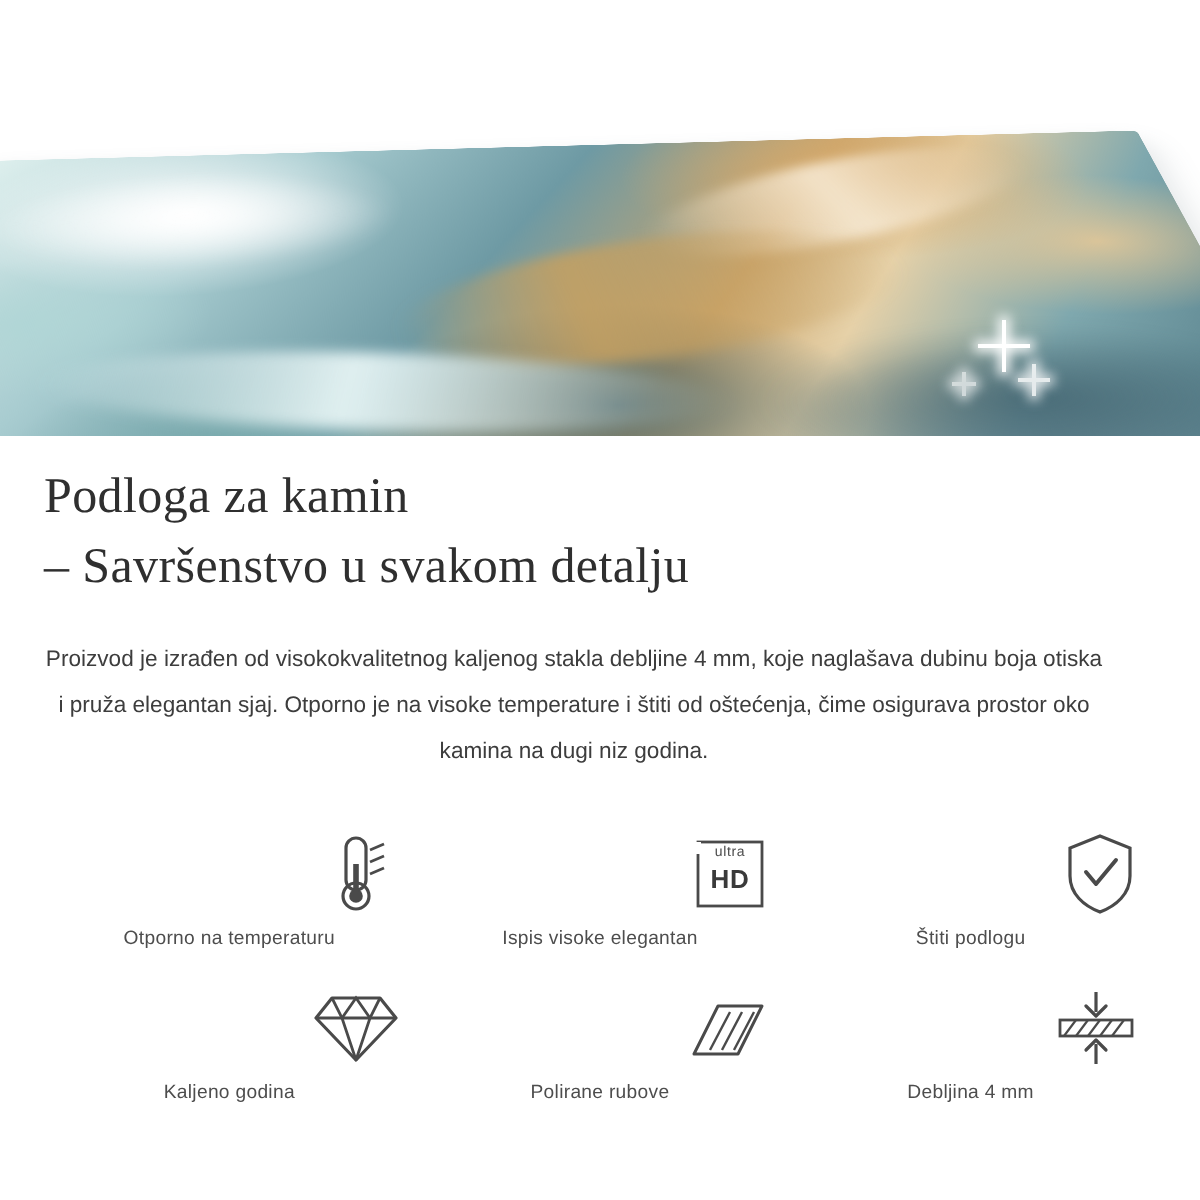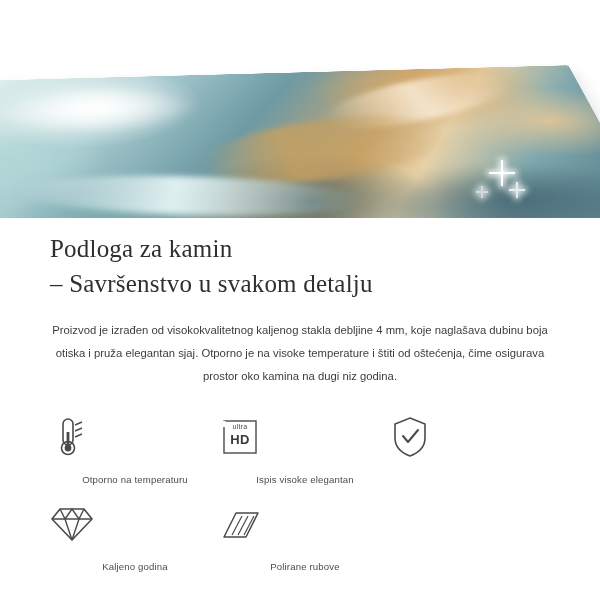--- a/index.html
+++ b/index.html
@@ -108,21 +108,21 @@
     top: 50%; left: 0;
     height: 2px; width: 100%;
     margin-top: -1px;
   }
   .sparkle.k1 { left: 489px; top: 160px; width: 26px; height: 26px; }
   .sparkle.k2 { left: 509px; top: 182px; width: 16px; height: 16px; opacity: 0.85; }
   .sparkle.k3 { left: 476px; top: 186px; width: 12px; height: 12px; opacity: 0.7; }
 
   
   .content {
-    padding: 0 50px;
+    padding: 0 22px;
     box-sizing: border-box;
   }
 
   .headline {
     margin: 14px 0 0 0;
     font-family: "Liberation Serif", serif;
     font-size: 25px;
     line-height: 1.38;
     font-weight: 400;
     color: #2f2f2f;
@@ -152,26 +152,26 @@
 
   .feature {
     width: 170px;
     text-align: center;
   }
 
   .feature-icon {
     height: 46px;
     display: flex;
     align-items: center;
-    justify-content: flex-start;
+    justify-content: flex-end;
     color: #4a4a4a;
   }
 
   .feature-label {
-    margin-top: 14px;
+    margin-top: 4px;
     font-size: 9.6px;
     color: #4d4d4d;
     letter-spacing: 0.15px;
   }
 
   svg { display: block; }
 </style>
 </head>
 <body>
 
@@ -230,20 +230,21 @@
         <div class="feature-label">Ispis visoke elegantan</div>
       </div>
 
       <div class="feature">
         <div class="feature-icon">
           <svg width="40" height="44" viewBox="0 0 40 44">
             <path d="M20 3 L35 9 V23 C35 32 28 38 20 41 C12 38 5 32 5 23 V9 Z" fill="none" stroke="#4a4a4a" stroke-width="1.6"></path>
             <path d="M13 21 L18 27 L28 15" fill="none" stroke="#4a4a4a" stroke-width="2" stroke-linecap="round" stroke-linejoin="round"></path>
           </svg>
         </div>
+        <div class="feature-label">Štiti podlogu</div>
       </div>
 
       <div class="feature">
         <div class="feature-icon">
           <svg width="44" height="38" viewBox="0 0 44 38">
             <path d="M10 4 H34 L42 14 L22 35 L2 14 Z" fill="none" stroke="#4a4a4a" stroke-width="1.6" stroke-linejoin="round"></path>
             <path d="M2 14 H42" fill="none" stroke="#4a4a4a" stroke-width="1.4"></path>
             <path d="M10 4 L15 14 L22 35" fill="none" stroke="#4a4a4a" stroke-width="1.4"></path>
             <path d="M34 4 L29 14 L22 35" fill="none" stroke="#4a4a4a" stroke-width="1.4"></path>
             <path d="M15 14 L22 4 L29 14" fill="none" stroke="#4a4a4a" stroke-width="1.4"></path>
@@ -257,16 +258,33 @@
           <svg width="42" height="34" viewBox="0 0 42 34">
             <path d="M4 30 L16 6 H38 L26 30 Z" fill="none" stroke="#4a4a4a" stroke-width="1.5" stroke-linejoin="round"></path>
             <line x1="12" y1="28" x2="22" y2="9" stroke="#4a4a4a" stroke-width="1.2"></line>
             <line x1="18" y1="28" x2="28" y2="9" stroke="#4a4a4a" stroke-width="1.2"></line>
             <line x1="24" y1="28" x2="34" y2="9" stroke="#4a4a4a" stroke-width="1.2"></line>
           </svg>
         </div>
         <div class="feature-label">Polirane rubove</div>
       </div>
 
+      <div class="feature">
+        <div class="feature-icon">
+          <svg width="44" height="40" viewBox="0 0 44 40">
+            <line x1="22" y1="2" x2="22" y2="12" stroke="#4a4a4a" stroke-width="1.6"></line>
+            <path d="M17 9 L22 14 L27 9" fill="none" stroke="#4a4a4a" stroke-width="1.6" stroke-linecap="round" stroke-linejoin="round"></path>
+            <line x1="22" y1="38" x2="22" y2="28" stroke="#4a4a4a" stroke-width="1.6"></line>
+            <path d="M17 31 L22 26 L27 31" fill="none" stroke="#4a4a4a" stroke-width="1.6" stroke-linecap="round" stroke-linejoin="round"></path>
+            <rect x="4" y="16" width="36" height="8" fill="none" stroke="#4a4a4a" stroke-width="1.4"></rect>
+            <line x1="6" y1="24" x2="12" y2="16" stroke="#4a4a4a" stroke-width="1.1"></line>
+            <line x1="12" y1="24" x2="18" y2="16" stroke="#4a4a4a" stroke-width="1.1"></line>
+            <line x1="18" y1="24" x2="24" y2="16" stroke="#4a4a4a" stroke-width="1.1"></line>
+            <line x1="24" y1="24" x2="30" y2="16" stroke="#4a4a4a" stroke-width="1.1"></line>
+            <line x1="30" y1="24" x2="36" y2="16" stroke="#4a4a4a" stroke-width="1.1"></line>
+          </svg>
+        </div>
+        <div class="feature-label">Debljina 4 mm</div>
+      </div>
 
     </div>
   </div>
 </div>
 
 </body></html>

